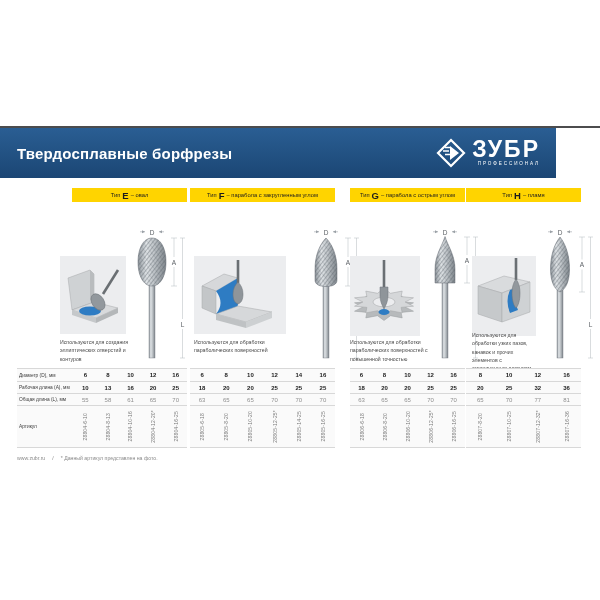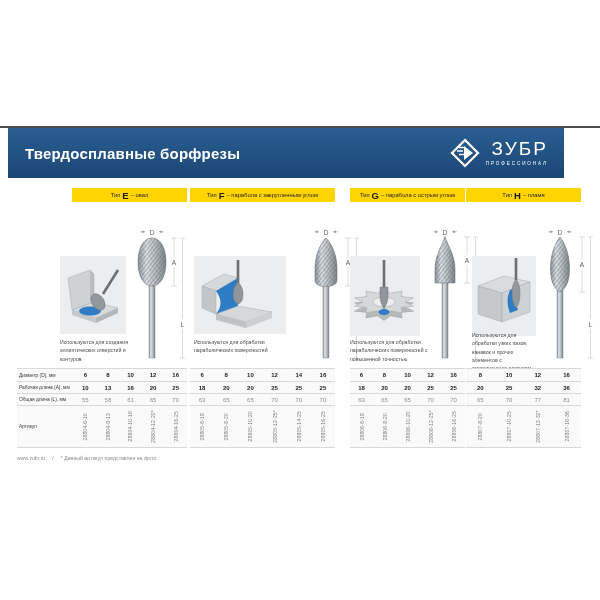--- a/index.html
+++ b/index.html
@@ -3,27 +3,27 @@
 <meta charset="utf-8">
 <style>
   :root{
     --yellow:#ffd400; --header-a:#2a5e93; --header-b:#1b4674;
     --accent-blue:#2e7cc3; --line:#d8d8d8;
   }
   html,body{margin:0;padding:0;background:#fff;}
   .page{position:relative;width:600px;height:600px;background:#fff;overflow:hidden;
         font-family:"Liberation Sans",sans-serif;}
   .top-strip{position:absolute;left:0;top:126px;width:600px;height:2px;background:#4c4c4e;}
-  .header{position:absolute;left:8px;top:128px;width:556px;height:50px;
+  .header{position:absolute;left:0;top:128px;width:556px;height:50px;
           background:linear-gradient(180deg,var(--header-a),var(--header-b));}
   .title{position:absolute;left:17px;top:0;height:50px;display:flex;align-items:center;
          color:#fff;font-size:15px;font-weight:bold;letter-spacing:.2px;}
   .logo{position:absolute;right:16px;top:10px;display:flex;align-items:flex-start;gap:6px;color:#fff;}
   .logo-text{display:flex;flex-direction:column;align-items:flex-end;}
-  .brand{font-size:19px;font-weight:normal;line-height:22px;letter-spacing:2px;}
+  .brand{font-size:23px;font-weight:bold;line-height:22px;letter-spacing:2px;}
   .brand-sub{font-size:4.6px;letter-spacing:1.9px;margin-top:1px;}
   .col{position:absolute;top:188px;height:262px;}
   .bar{position:absolute;top:0;height:14px;background:var(--yellow);display:flex;
        align-items:center;justify-content:center;color:#1d1d1d;white-space:nowrap;}
   .bar .tw,.bar .tn{font-size:5.8px;}
   .bar .tl{font-size:9.5px;font-weight:bold;margin:0 2px;line-height:9px;}
   .box{position:absolute;}
   .box svg{display:block;}
   .burr-wrap{position:absolute;top:36px;}
   .desc{position:absolute;font-size:5.2px;line-height:1.6;color:#4a4a4a;}

